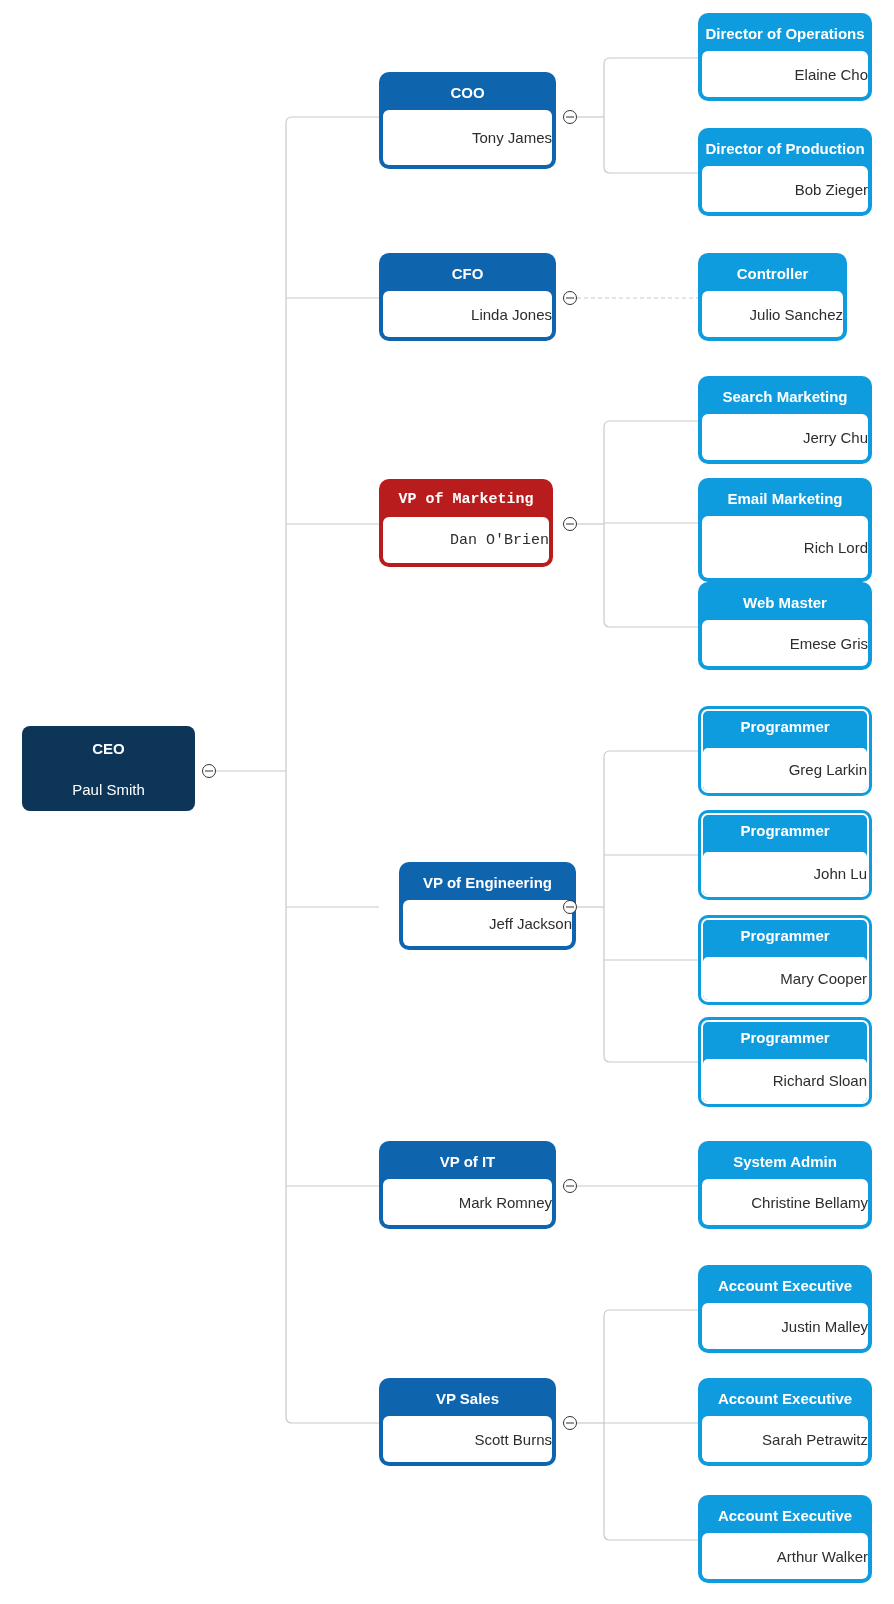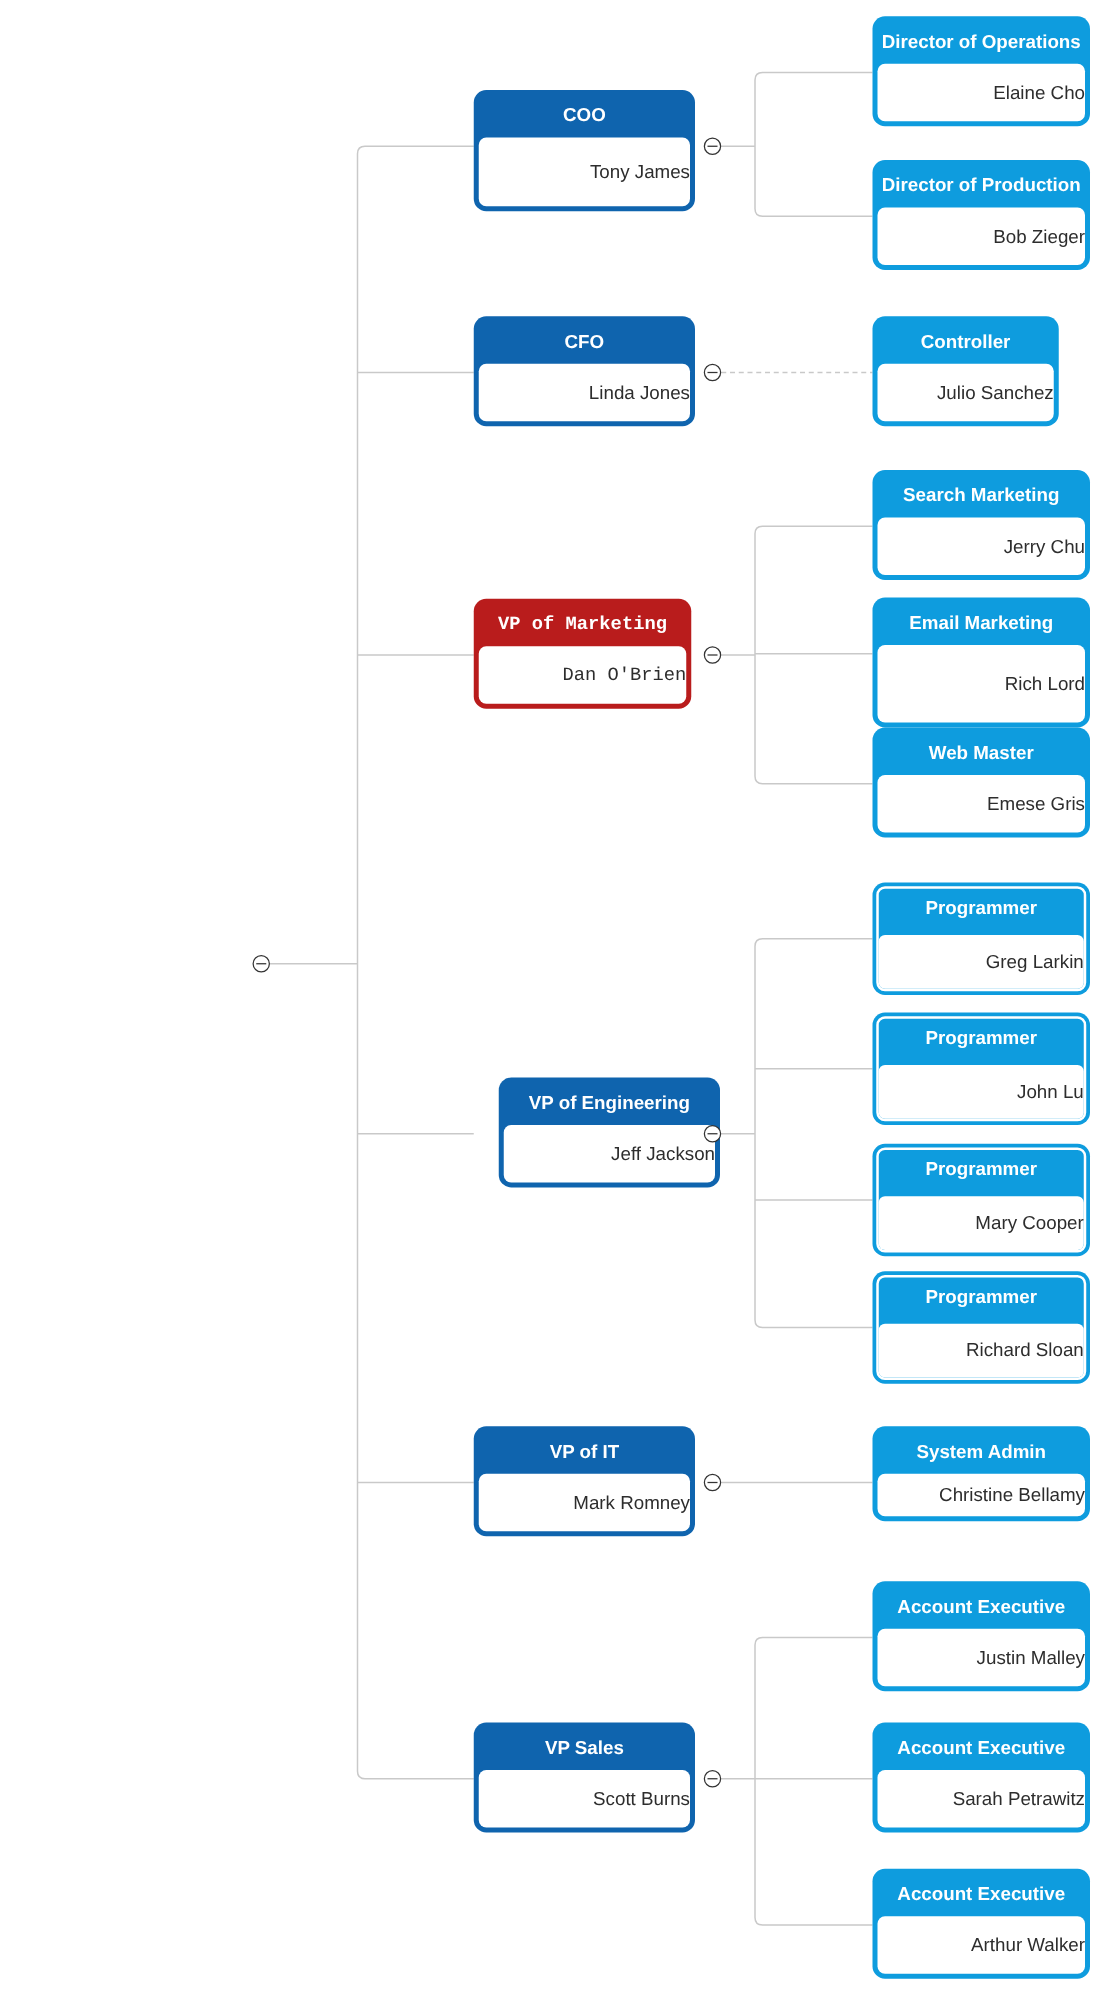--- a/index.html
+++ b/index.html
@@ -95,20 +95,24 @@
       <path d="M 604 523 H 698"></path>
       <path d="M 577 907 H 604"></path>
       <path d="M 698 751 H 610 Q 604 751 604 757 V 1056 Q 604 1062 610 1062 H 698"></path>
       <path d="M 604 855 H 698"></path>
       <path d="M 604 960 H 698"></path>
       <path d="M 577 1186 H 698"></path>
       <path d="M 577 1423 H 604"></path>
       <path d="M 698 1310 H 610 Q 604 1310 604 1316 V 1534 Q 604 1540 610 1540 H 698"></path>
       <path d="M 604 1423 H 698"></path>
     </svg>
+<div class="node executive" style="left: 22px; top: 726px; width: 173px; height: 85px; background: rgb(13, 53, 87);">
+      <span class="xtitle">CEO</span>
+      <span class="xname">Paul Smith</span>
+    </div>
     <div class="node manager" style="left: 379px; top: 72px; width: 177px; height: 97px; background: rgb(15, 100, 174);">
       <span class="hdr">COO</span>
       <div class="body">
         <span>Tony James</span>
       </div>
     </div>
     <div class="node manager" style="left: 379px; top: 253px; width: 177px; height: 88px; background: rgb(15, 100, 174);">
       <span class="hdr">CFO</span>
       <div class="body">
         <span>Linda Jones</span>
@@ -191,21 +195,21 @@
       <div class="body">
         <span>Mary Cooper</span>
       </div>
     </div>
     <div class="node staff double" style="left: 698px; top: 1017px; width: 174px; height: 90px; background: rgb(14, 156, 222);">
       <span class="hdr">Programmer</span>
       <div class="body">
         <span>Richard Sloan</span>
       </div>
     </div>
-    <div class="node staff" style="left: 698px; top: 1141px; width: 174px; height: 76px; background: rgb(14, 156, 222);">
+    <div class="node staff" style="left: 698px; top: 1141px; width: 174px; height: 88px; background: rgb(14, 156, 222);">
       <span class="hdr">System Admin</span>
       <div class="body">
         <span>Christine Bellamy</span>
       </div>
     </div>
     <div class="node staff" style="left: 698px; top: 1265px; width: 174px; height: 88px; background: rgb(14, 156, 222);">
       <span class="hdr">Account Executive</span>
       <div class="body">
         <span>Justin Malley</span>
       </div>

